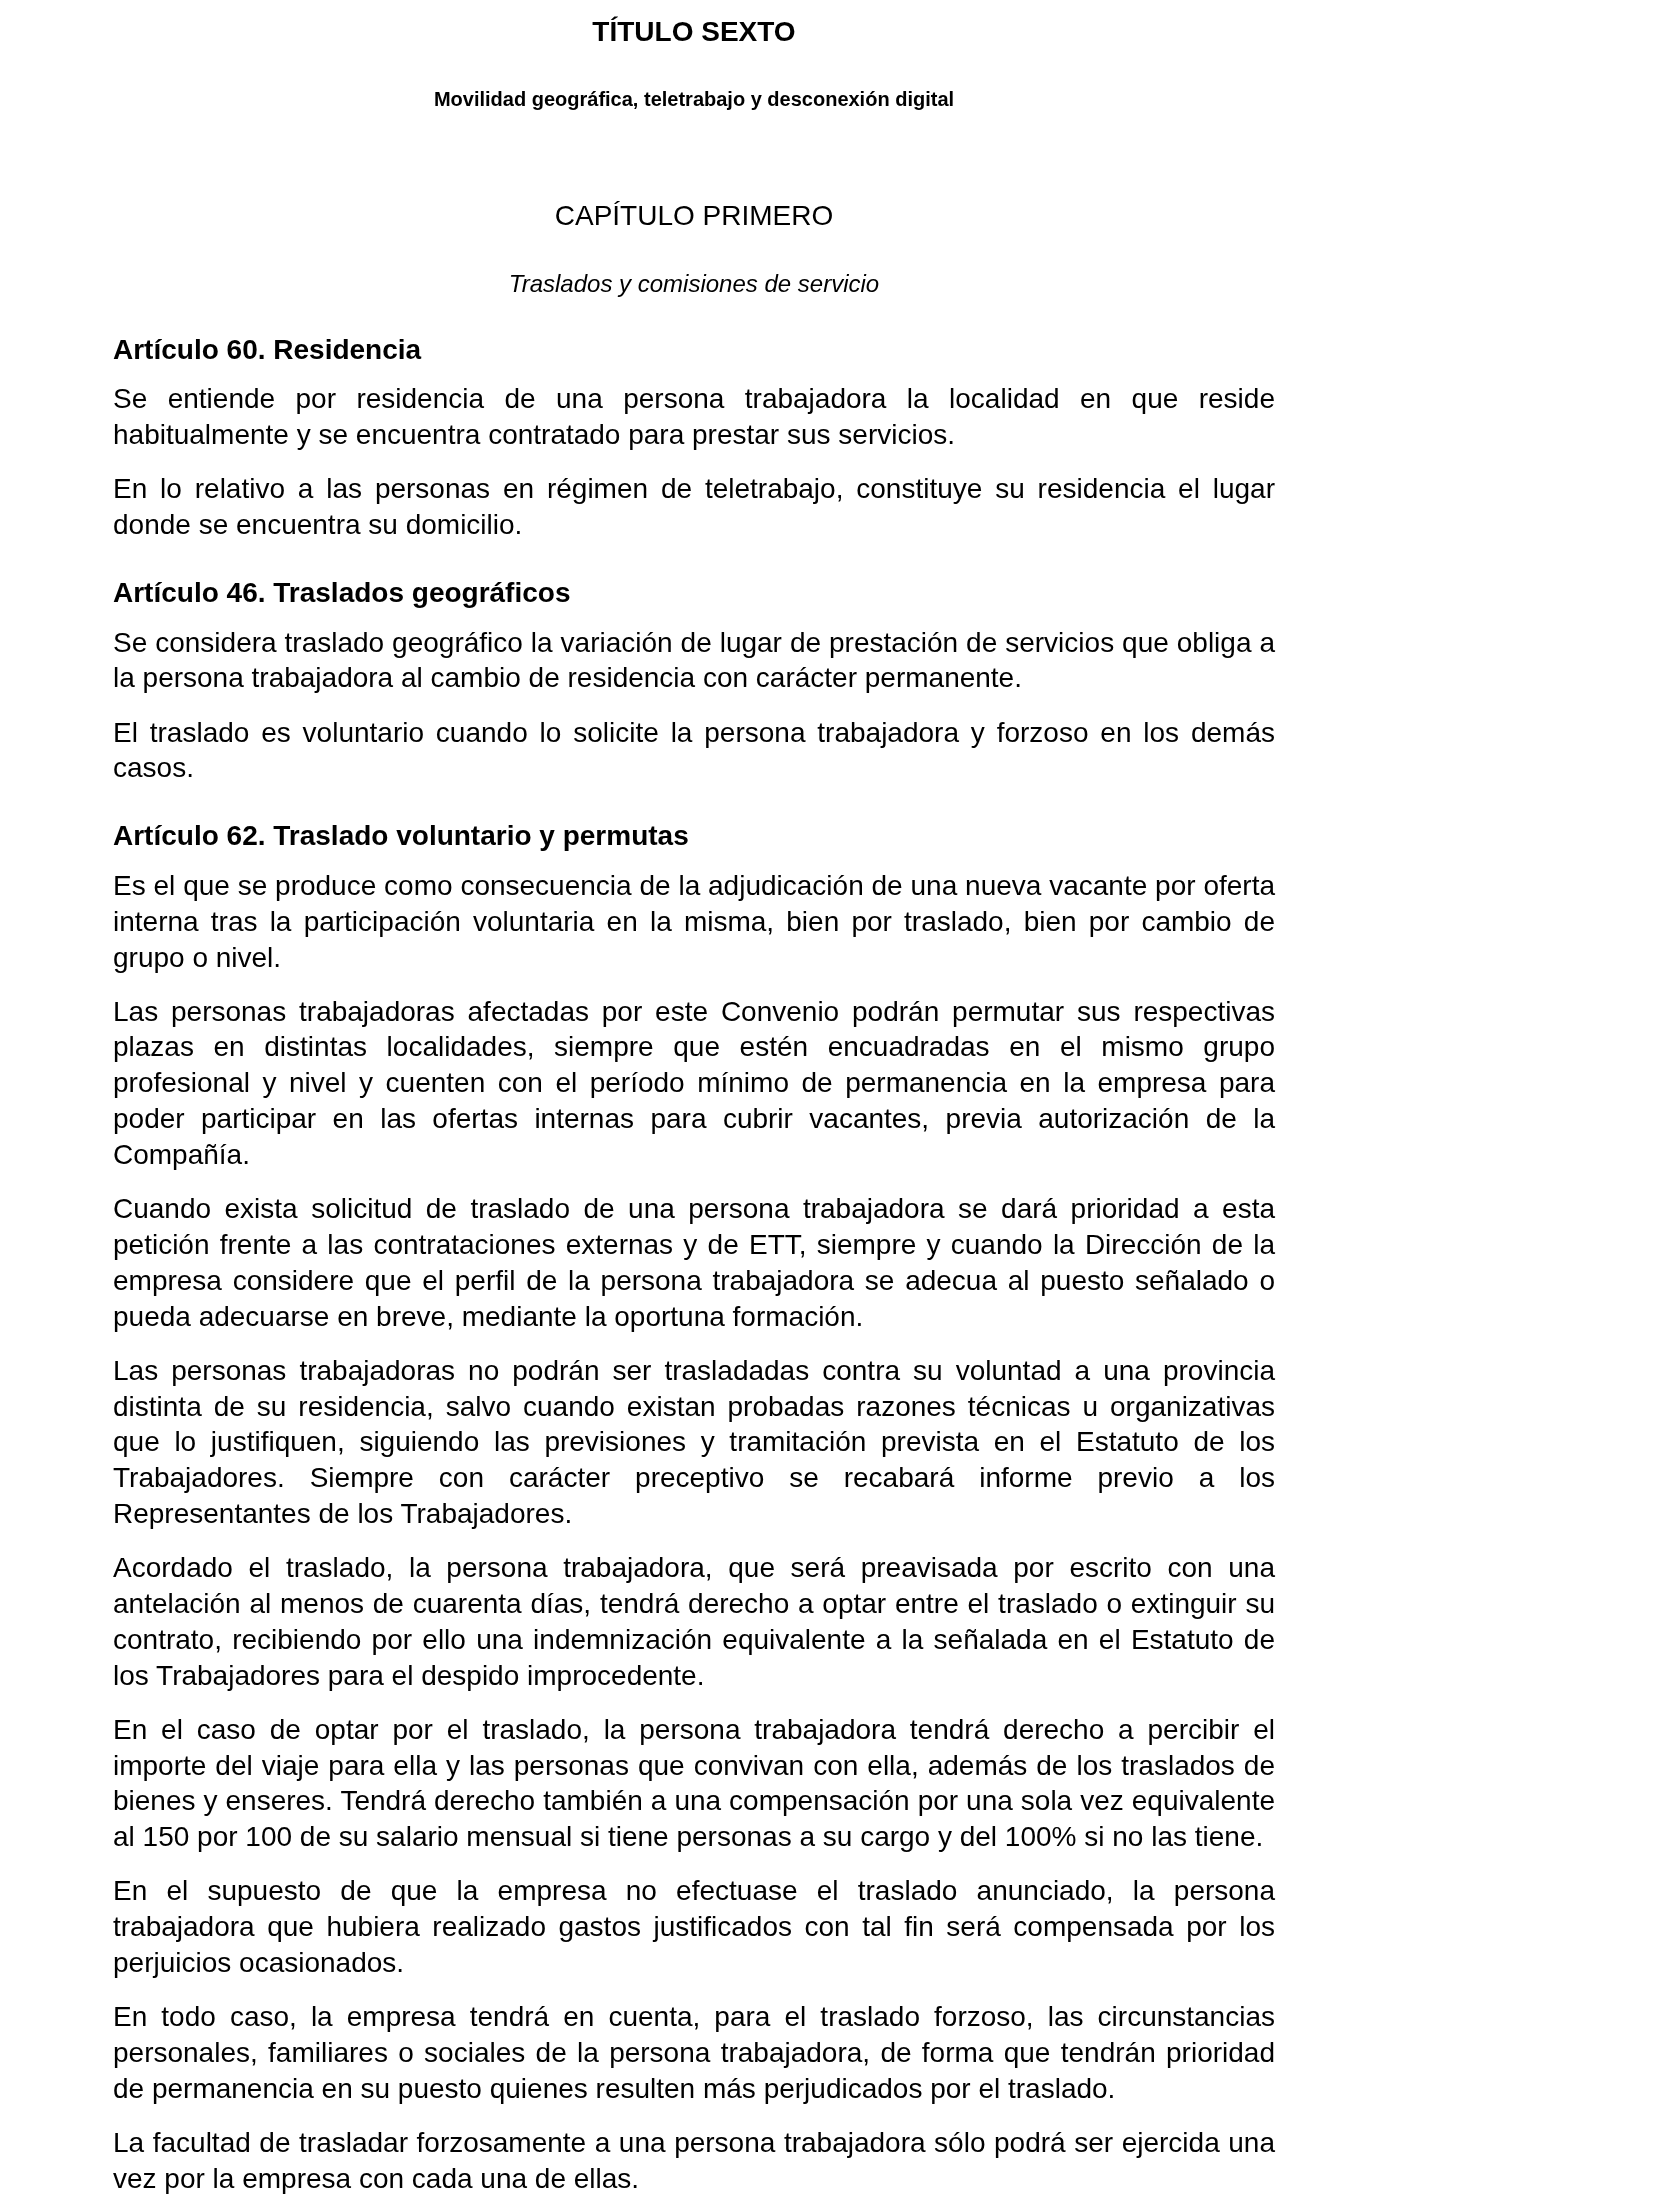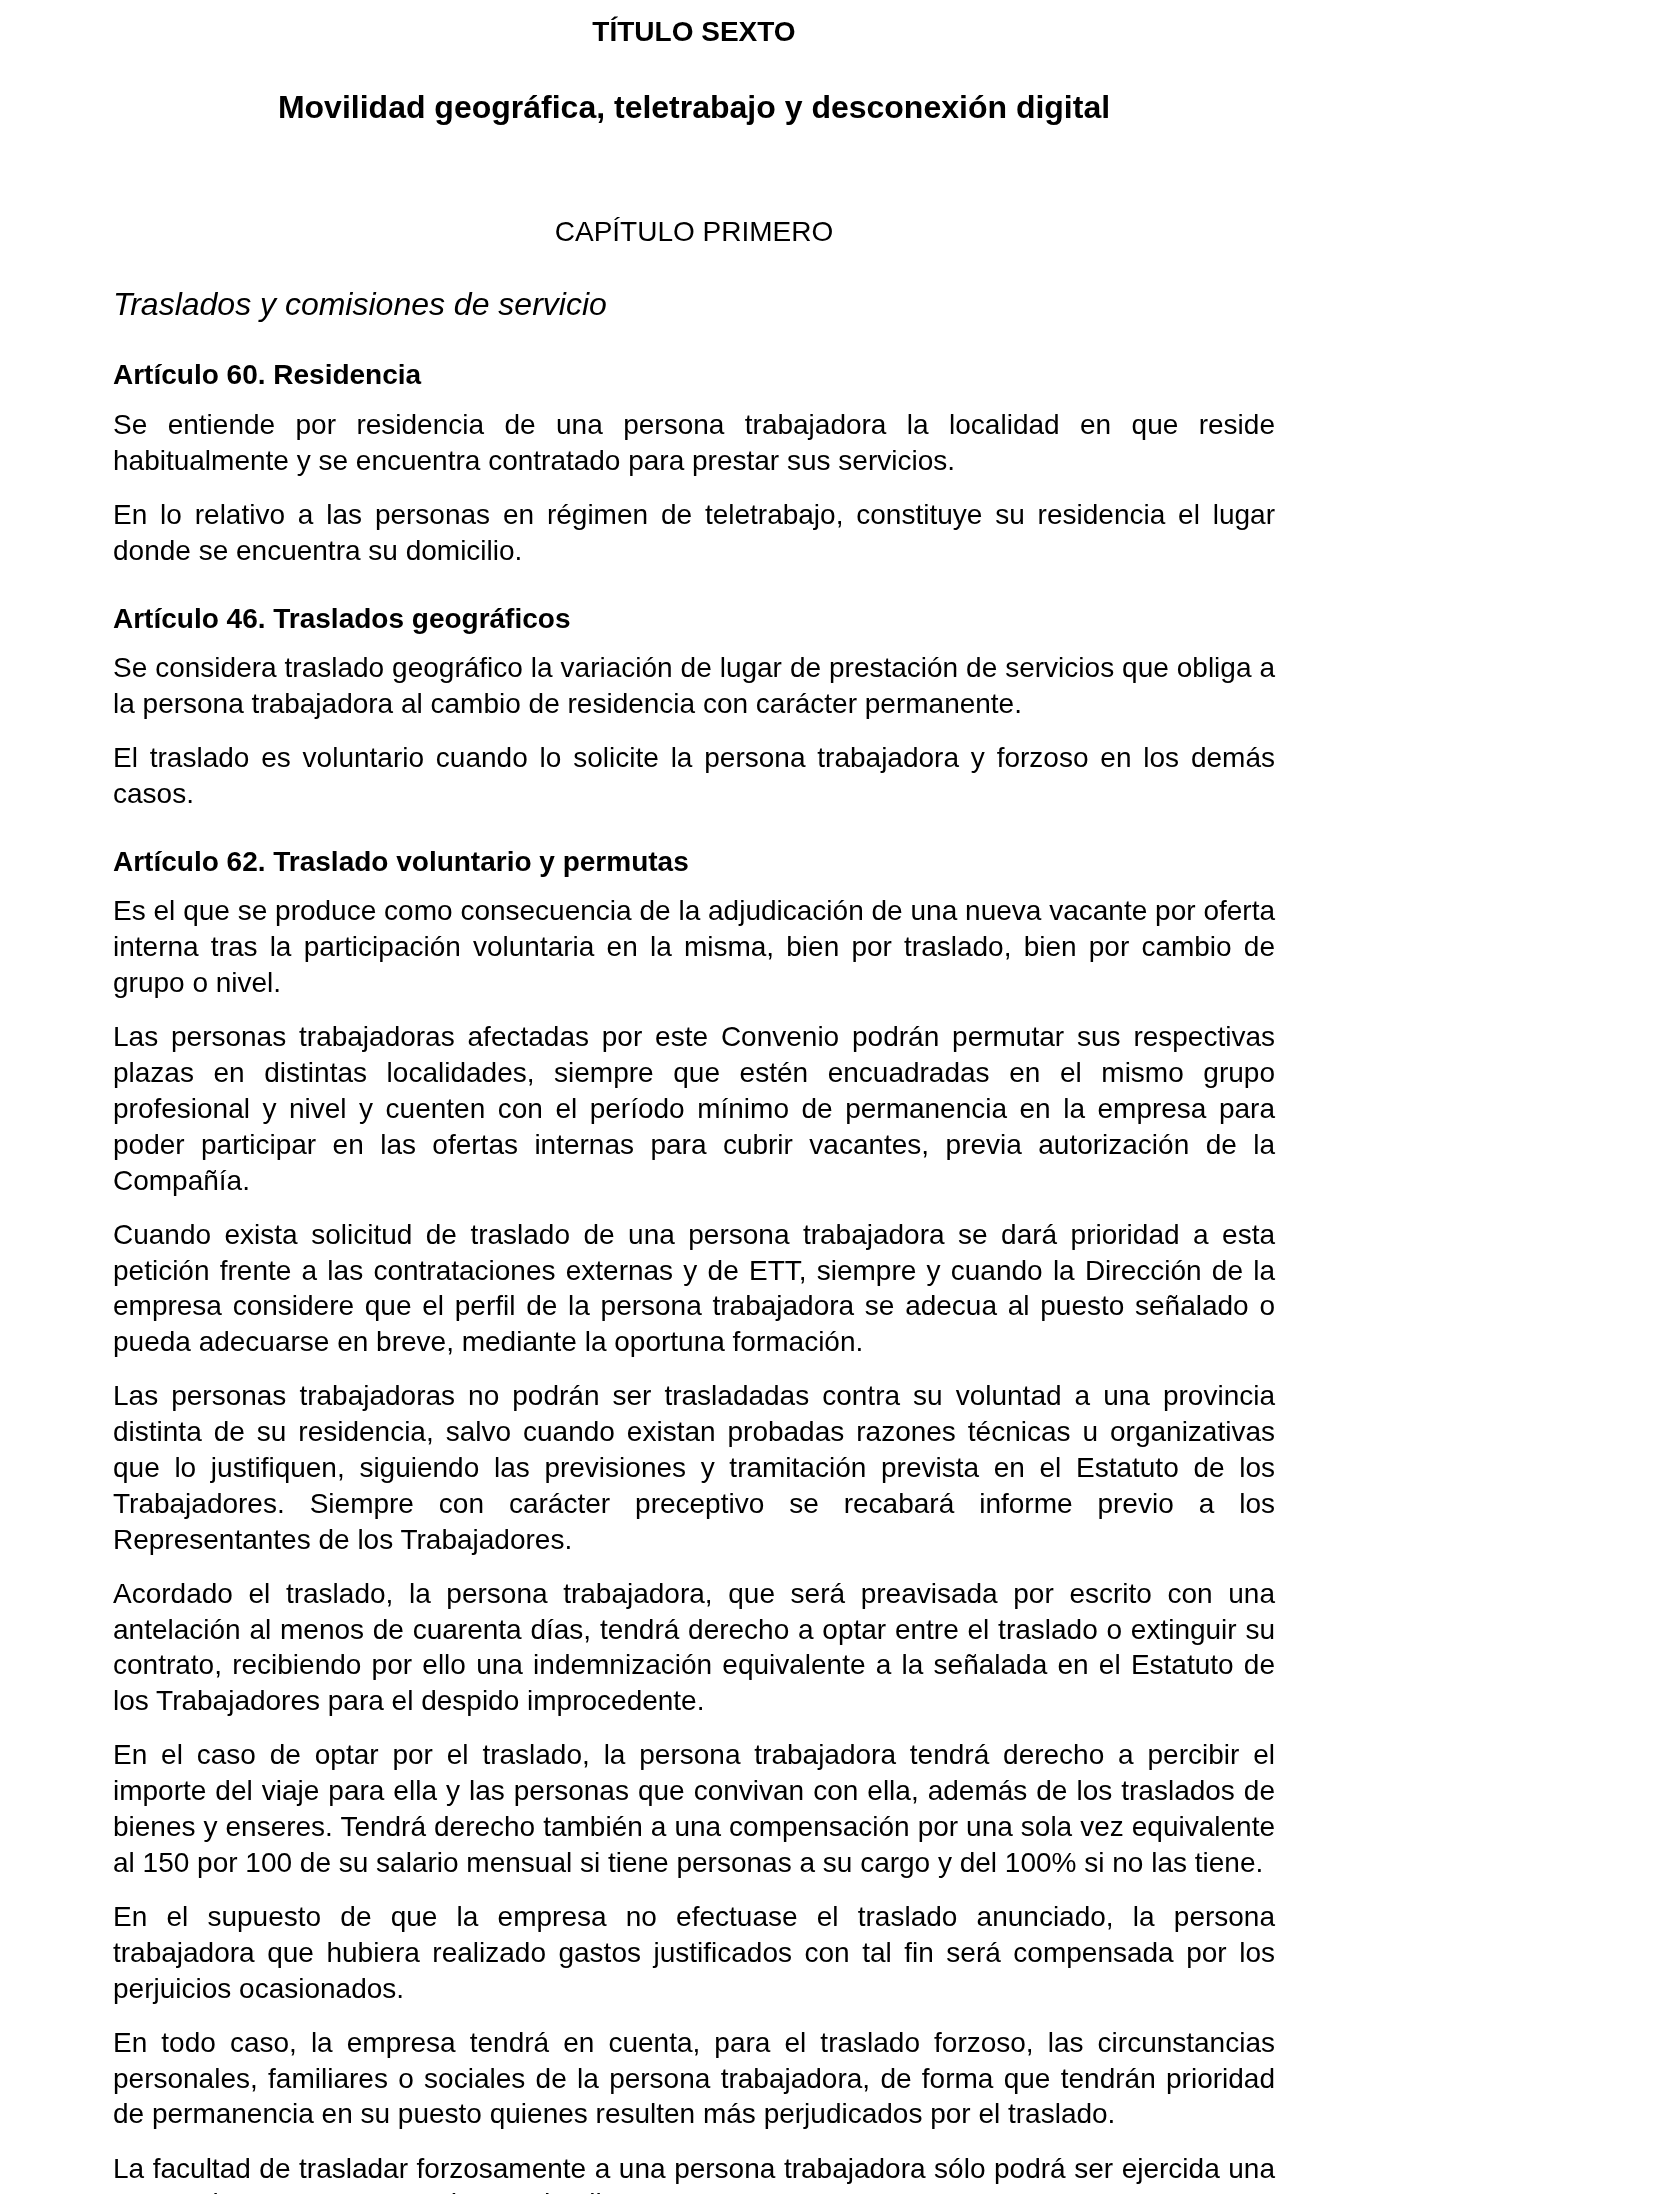--- a/index.html
+++ b/index.html
@@ -18,36 +18,36 @@
     padding: 13.8px 113px 23px 113px;
     background: #ffffff;
   }
   .doc-title {
     font-size: 28px;
     font-weight: bold;
     text-align: center;
     margin-top: 0;
   }
   .doc-subtitle {
-    font-size: 32px;
+    font-size: 20px;
     font-weight: bold;
     text-align: center;
     margin-top: 37px;
   }
   .chapter-heading {
     font-size: 28px;
     font-weight: normal;
     text-align: center;
     margin-top: 86px;
   }
   .chapter-subheading {
-    font-size: 32px;
+    font-size: 24px;
     font-weight: normal;
     font-style: italic;
-    text-align: left;
+    text-align: center;
     margin-top: 35px;
   }
   .article-heading {
     font-size: 28px;
     font-weight: bold;
     text-align: left;
     margin-top: 32px;
     margin-bottom: 13.8px;
   }
   .body-paragraph {

